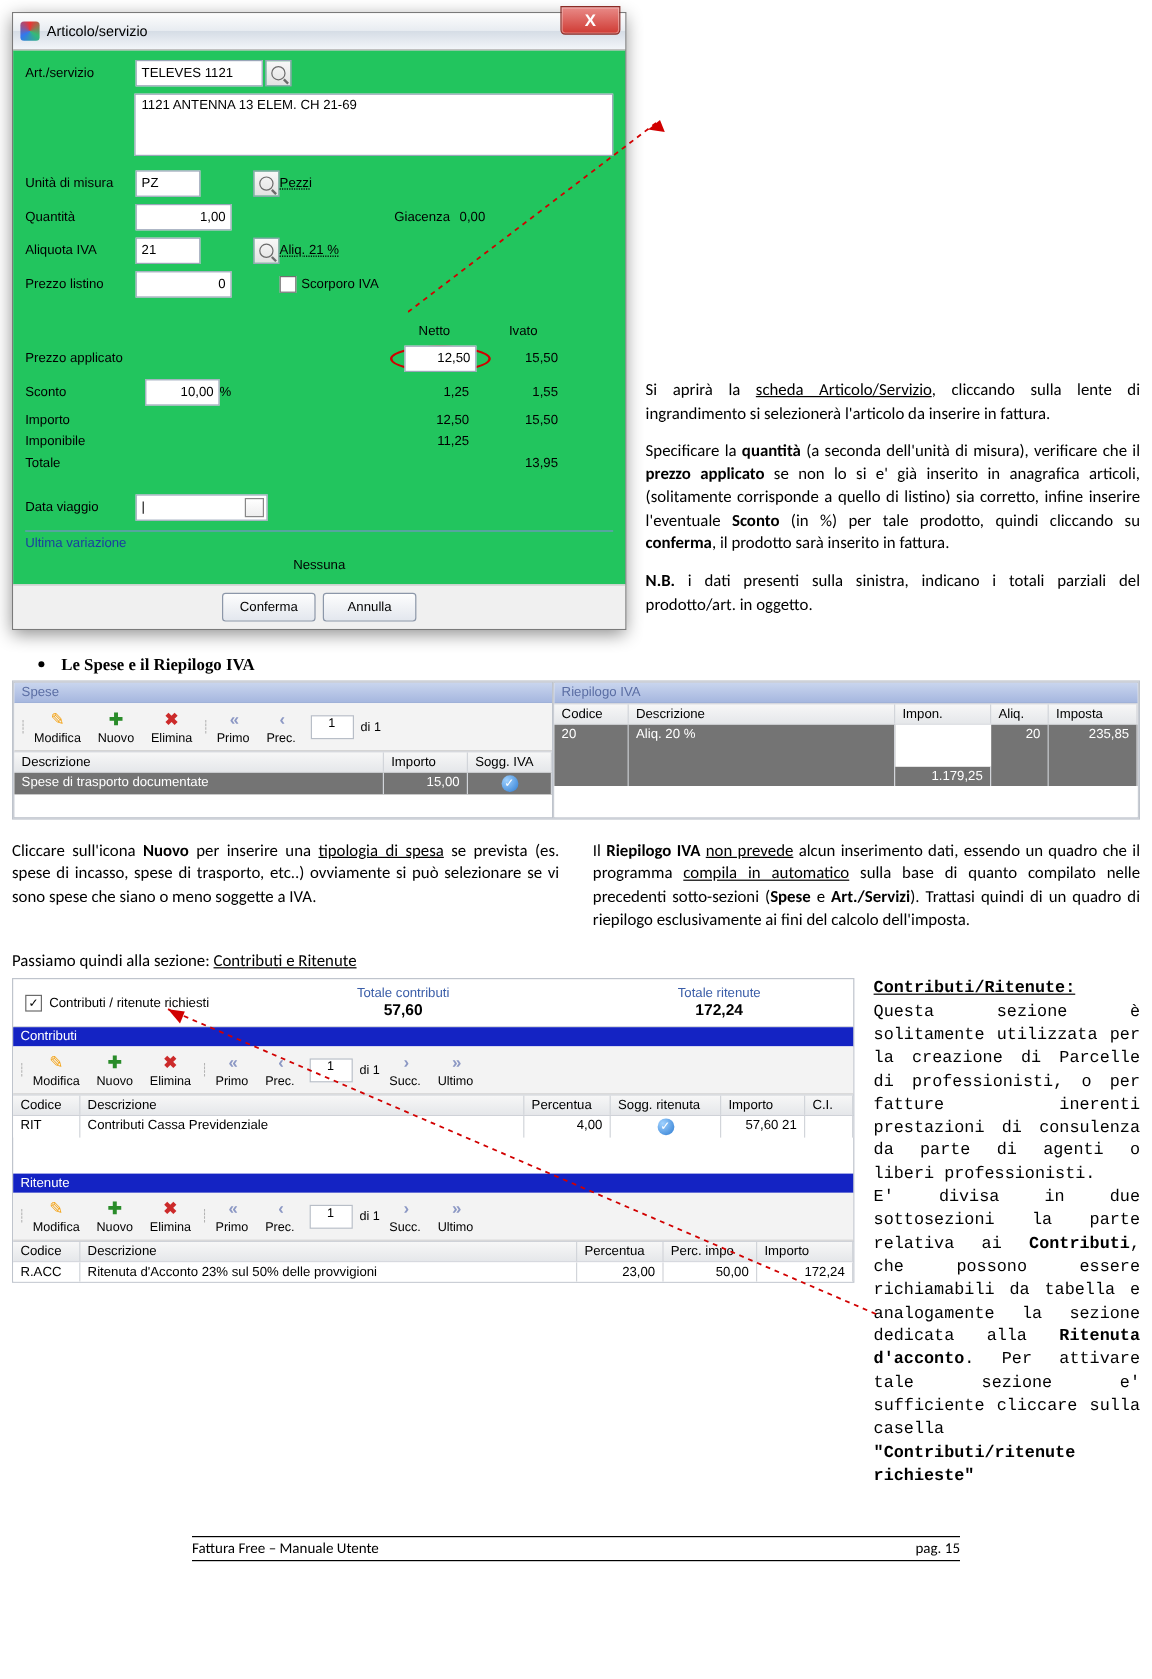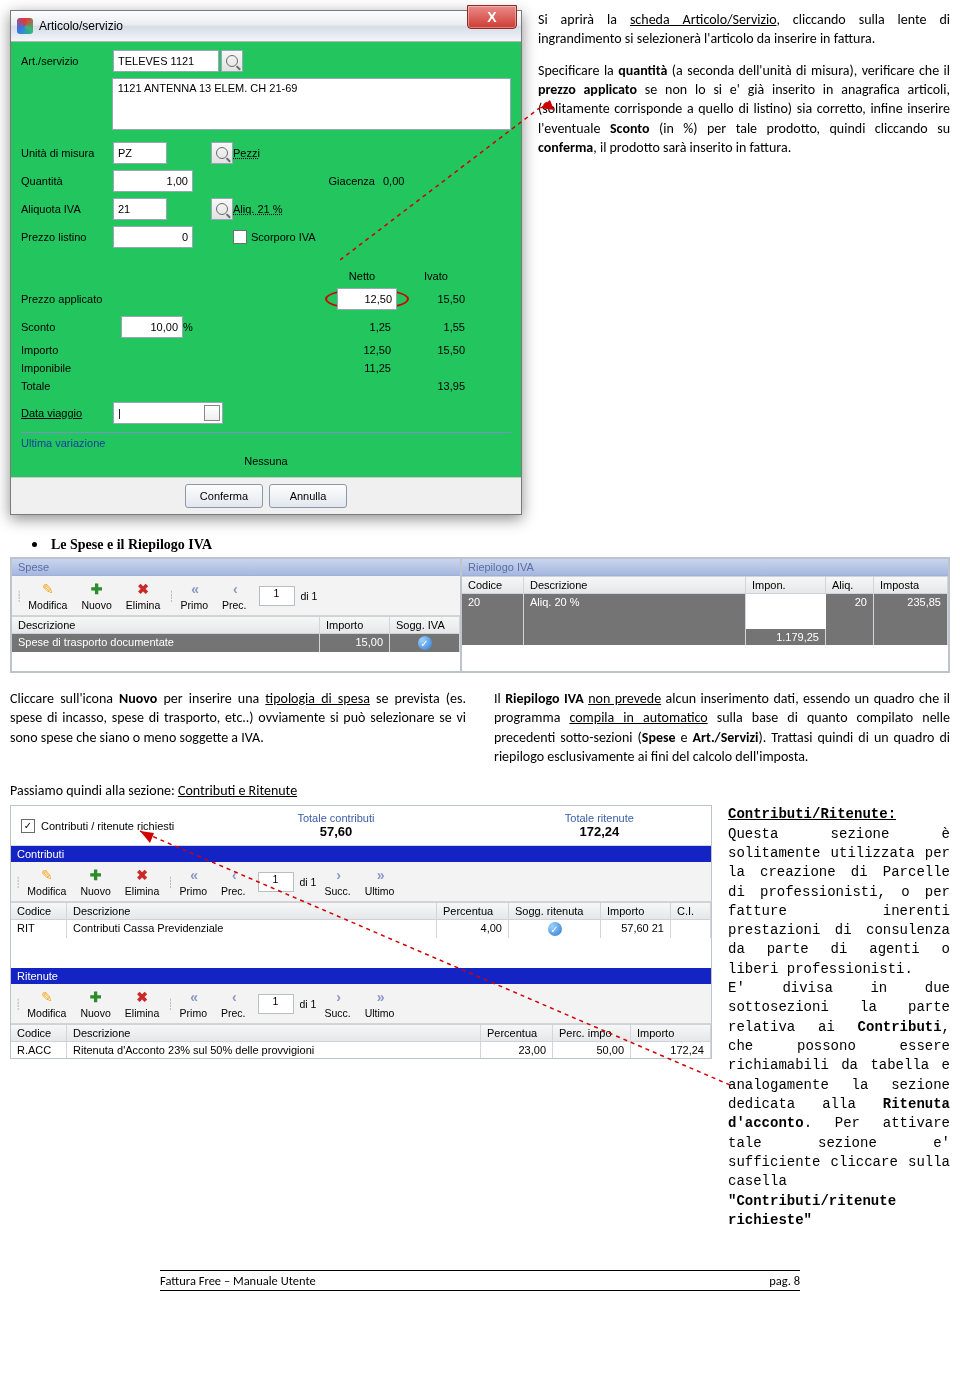--- a/index.html
+++ b/index.html
@@ -4,21 +4,21 @@
 <style>
   body {
     font-family: "Segoe UI", Tahoma, Geneva, sans-serif;
     font-size: 12px;
     margin: 0;
     padding: 10px;
     background: #fff;
     width: 940px;
     color: #000;
   }
-  .top-row { display: flex; gap: 16px; align-items: flex-start; }
+  .top-row { display: flex; gap: 16px; align-items: flex-end; }
 
   
   .dialog {
     width: 510px;
     border: 1px solid #7a7a7a;
     box-shadow: 0 4px 14px rgba(0,0,0,0.45);
     background: #ececec;
     font-size: 11px;
   }
   .titlebar {
@@ -277,21 +277,21 @@
         <div></div>
 
         <div>Totale</div>
         <div></div>
           <div></div>
           <div></div>
           <div></div>
         <div style="text-align:right; padding-right:8px;">13,95</div>
       </div>
 
-      <div class="form-row" style="margin-top:10px;text-decoration:underline;">
+      <div class="form-row" style="margin-top:20px;">
         <div class="lbl">Data viaggio</div>
         <div class="datepick">
           <span>|</span>
           <span class="cal"></span>
         </div>
       </div>
 
       <div class="blue-line">Ultima variazione</div>
       <div style="text-align:center; padding:6px 0;">Nessuna</div>
     </div>
@@ -300,20 +300,23 @@
       <div class="btn">Annulla</div>
     </div>
   </div>
 
   <div class="desc">
     <p>
       <span>Si aprirà la </span><span class="u">scheda Articolo/Servizio</span><span>, cliccando sulla lente di ingrandimento si selezionerà l'articolo da inserire in fattura.</span>
     </p>
     <p>
       <span>Specificare la </span><span class="b">quantità</span><span> (a seconda dell'unità di misura), verificare che il </span><span class="b">prezzo applicato</span><span> se non lo si e' già inserito in anagrafica articoli, (solitamente corrisponde a quello di listino) sia corretto, infine inserire l'eventuale </span><span class="b">Sconto</span><span> (in %) per tale prodotto, quindi cliccando su </span><span class="b">conferma</span><span>, il prodotto sarà inserito in fattura.</span>
+    </p>
+    <p>
+      <span class="b">N.B.</span><span> i dati presenti sulla sinistra, indicano i totali parziali del prodotto/art. in oggetto.</span>
     </p>
   </div>
 
   <svg class="svg-overlay" style="left:330px; top:80px;" width="260" height="200">
     <line x1="0" y1="170" x2="210" y2="10" class="arrow-dashed"></line>
     <polygon points="210,10 200,18 214,20" fill="#d10000"></polygon>
   </svg>
 </div>
 
 <div class="section-title">
@@ -525,15 +528,15 @@
 
   <svg class="svg-overlay" style="left:120px; top:20px;" width="640" height="280">
     <line x1="600" y1="260" x2="10" y2="6" class="arrow-dashed"></line>
     <polygon points="10,6 24,8 20,18" fill="#d10000"></polygon>
   </svg>
 </div>
 
 <div class="page-footer">
   <div class="line">
     <span>Fattura Free – Manuale Utente</span>
-    <span>pag. 8</span>
+    <span>pag. 15</span>
   </div>
 </div>
 
 </body></html>

